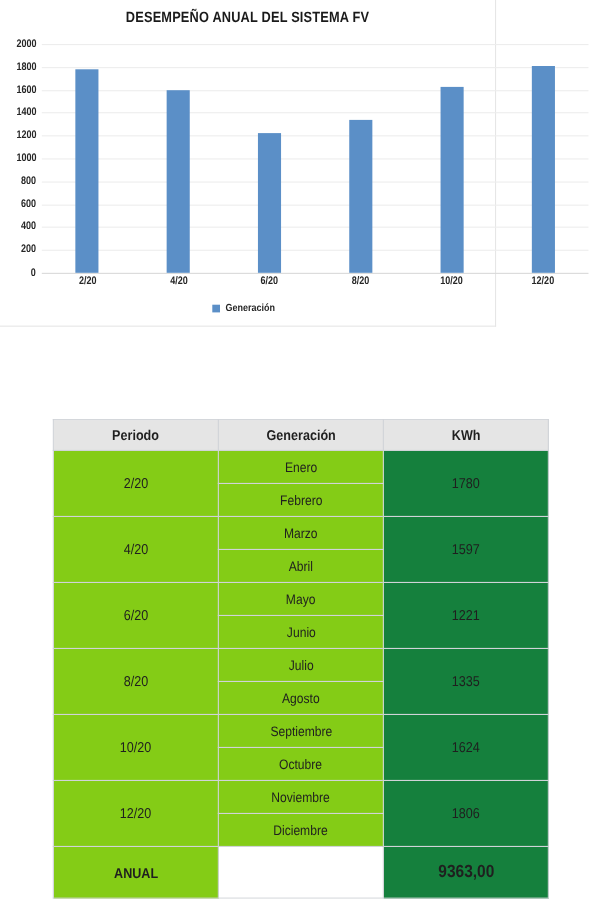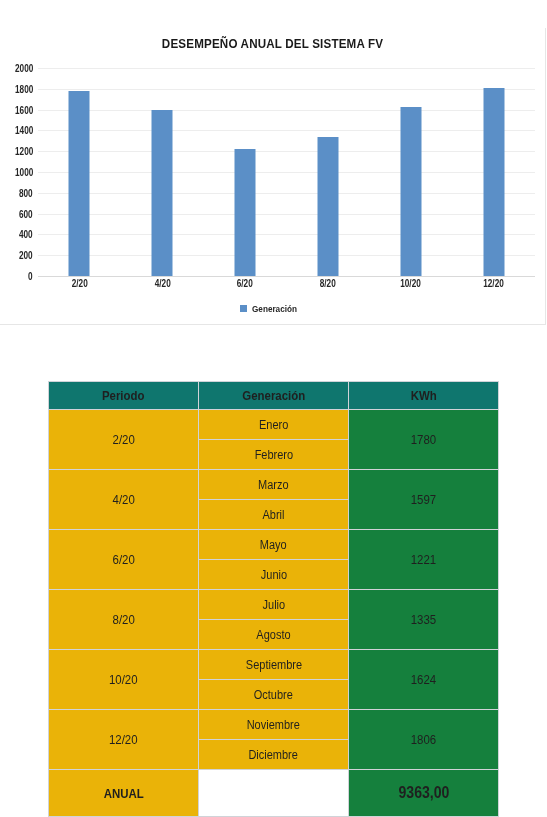--- a/index.html
+++ b/index.html
@@ -13,28 +13,27 @@
     position: relative;
     font-family: "Liberation Sans", sans-serif;
     overflow: hidden;
   }
 
   
   #chart-card {
     position: absolute;
     left: 0;
     top: 0;
-    width: 546px;
+    width: 451px;
     height: 297px;
     box-sizing: border-box;
     border: 1px solid #e6e6e6;
     border-top: none;
     border-left: none;
     background: #ffffff;
-    margin-top: 28px;
   }
 
   #chart-title {
     position: absolute;
     left: 0;
     top: 8px;
     width: 100%;
     text-align: center;
     font-family: "Liberation Sans Narrow", "Liberation Sans", sans-serif;
     font-size: 13.5px;
@@ -154,24 +153,24 @@
   col.c-periodo { width: 150px; }
   col.c-gen     { width: 150px; }
   col.c-kwh     { width: 150px; }
 
   th, td {
     border: 1px solid #d0d3d8;
     text-align: center;
     vertical-align: middle;
     font-family: "Liberation Sans Narrow", "Liberation Sans", sans-serif;
     color: #1f1f1f;
-    background: #eab308;
+    background: #84cc16;
   }
   th {
-    background: #0f766e;
+    background: #e5e5e5;
     font-size: 13px;
     font-weight: bold;
     height: 27px;
     padding: 0;
   }
   th > span, td > span { display: inline-block; transform: scaleX(0.88); }
 
   td {
     height: 29px;
     padding: 0;

